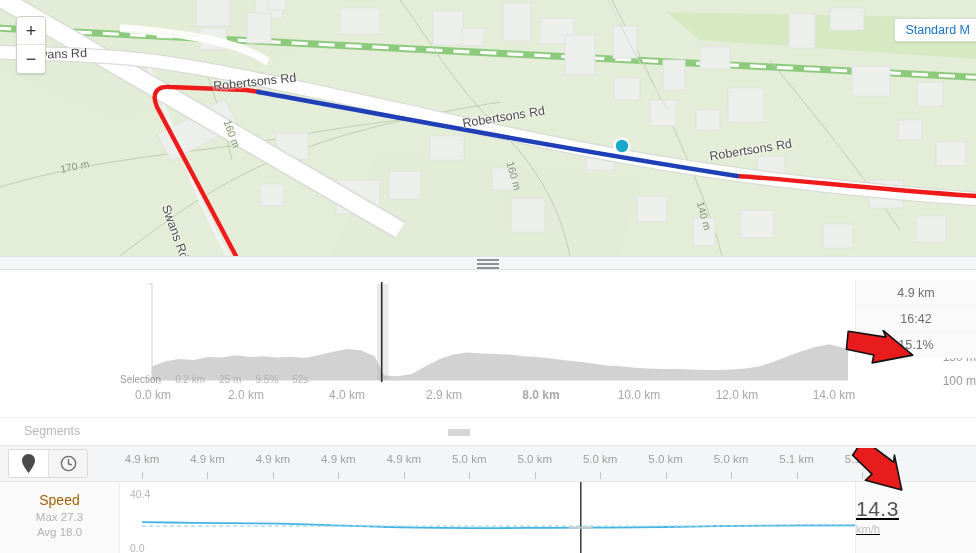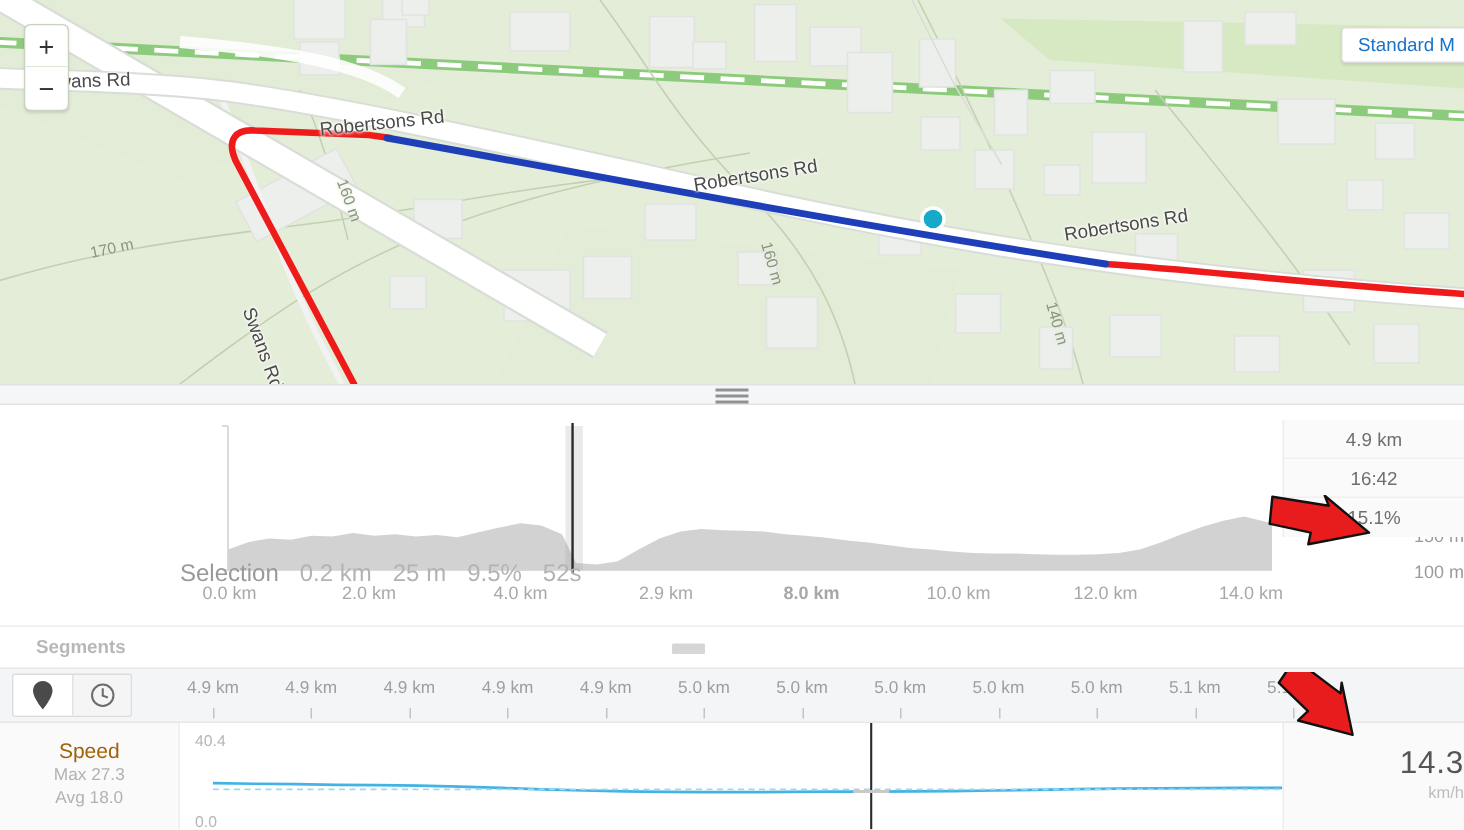--- a/index.html
+++ b/index.html
@@ -111,21 +111,21 @@
     position: absolute; right: 0; font-size: 12px; color: #9b9b9b;
     text-align: right; white-space: nowrap;
   }
   .elev-xlab {
     position: absolute; font-size: 12px; color: #a8a8a8;
     text-align: center; white-space: nowrap;
   }
   #selection-row {
     position: absolute; left: 120px; top: 104px;
     display: flex; gap: 14px; align-items: flex-start;
-    font-size: 16px;
+    font-size: 10px;
   }
   #selection-row .sel-title { color: #9a9a9a; }
   #selection-row .sel-val { color: #b3b3b3; }
 
   
   #stats {
     position: absolute; right: 0; top: 10px;
     width: 121px;
     border-left: 1px solid #ededed;
   }
@@ -137,21 +137,20 @@
     background: #fafafa;
     border-bottom: 1px solid #f0f0f0;
   }
   #stats .stat-row:last-child { border-bottom: 0; }
 
   
   #segments-bar {
     position: absolute; left: 0; top: 418px; width: 976px; height: 28px;
     background: #fff;
     border-bottom: 1px solid #e7e8e9;
-    font-weight: bold;
   }
   #segments-label {
     position: absolute; left: 24px; top: 6px;
     font-size: 12.5px; color: #b8b8b8;
   }
   #seg-scroll-track {
     position: absolute; left: 120px; right: 120px; top: 11px; height: 7px;
   }
   #seg-scroll-thumb {
     position: absolute; left: 44.5%; top: 0;
@@ -207,22 +206,23 @@
 
   #speed-plot { position: absolute; left: 120px; top: 36px; }
   .sp-ylab {
     position: absolute; font-size: 10.5px; color: #b5b5b5; white-space: nowrap;
   }
 
   #speed-right {
     position: absolute; right: 0; top: 36px; width: 121px; height: 71px;
     background: #fafafa;
     border-left: 1px solid #ededed;
-    text-align: right;
+    text-align: left;
     padding-top: 15px;
+    text-decoration: underline;
   }
   #speed-right .sr-val { font-size: 21px; color: #555; letter-spacing: .5px; }
   #speed-right .sr-unit { font-size: 11px; color: #bdbdbd; margin-top: 2px; }
 
   
   .arrow { position: absolute; z-index: 30; pointer-events: none; }
 </style>
 </head>
 <body>
 

